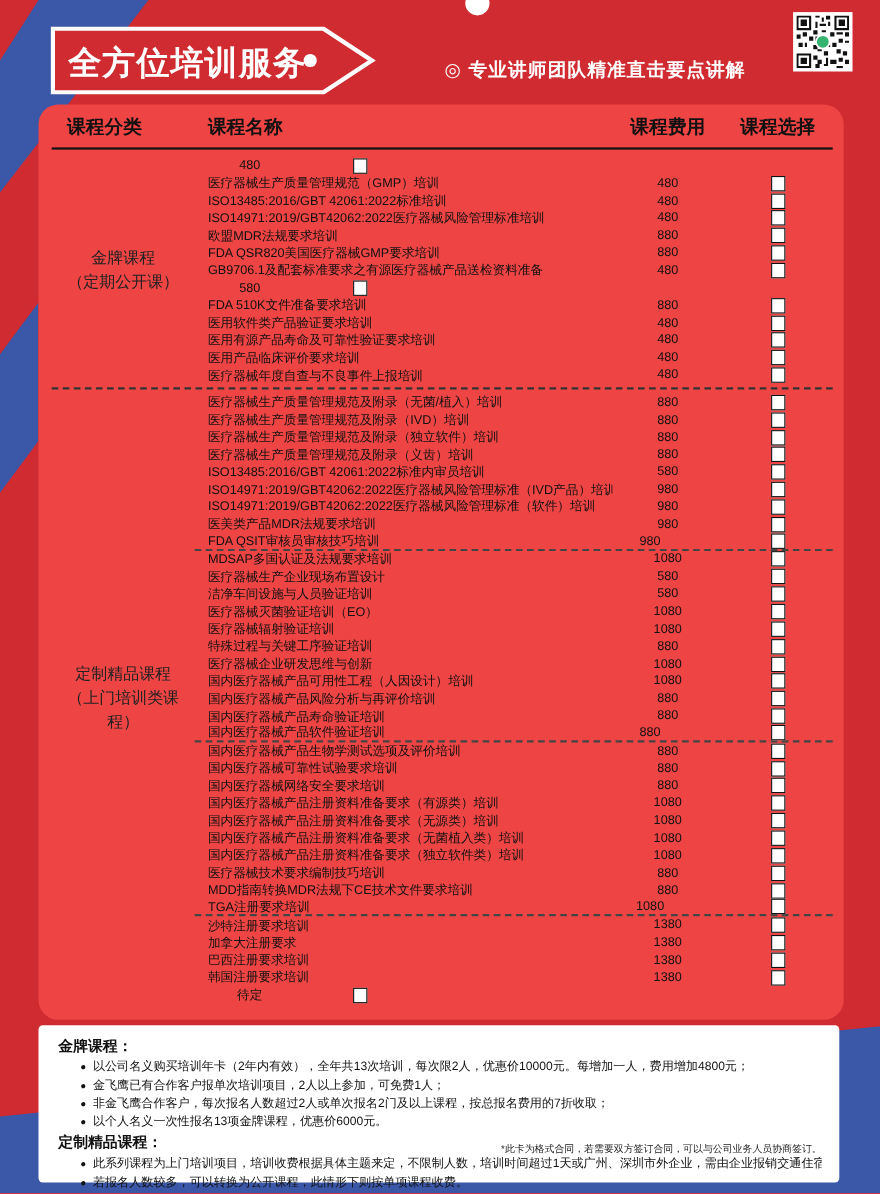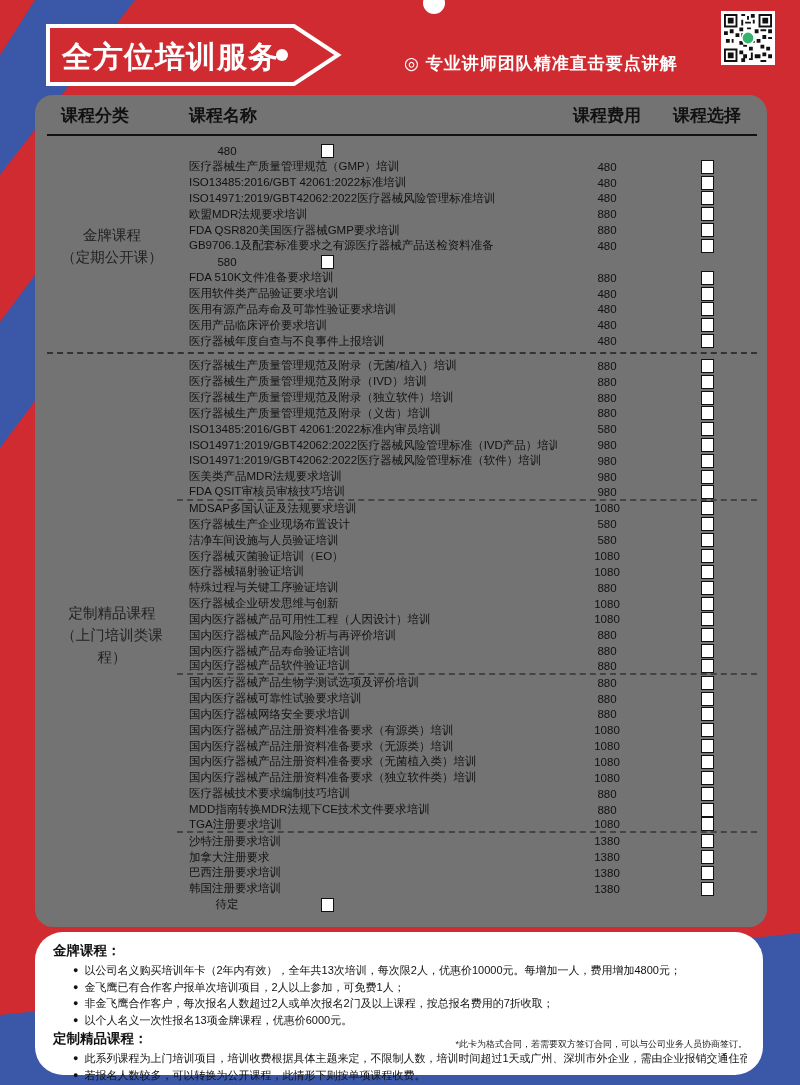--- a/index.html
+++ b/index.html
@@ -19,45 +19,45 @@
   .banner text{font-family:"Liberation Sans","DejaVu Sans",sans-serif;}
   .tagline{position:absolute;left:404px;top:52px;color:#fff;font-weight:bold;font-size:17px;
            letter-spacing:1px;white-space:nowrap;}
   .tagline .tgt{margin-right:6px;}
 
   
   .qr{position:absolute;left:721px;top:11px;width:54px;height:54px;background:#fff;
       padding:3px;box-sizing:border-box;}
 
   
-  .card{position:absolute;left:35px;top:95px;width:732px;height:832px;background:#737373;
+  .card{position:absolute;left:35px;top:95px;width:732px;height:832px;background:#ef4444;
         border-radius:18px;box-sizing:border-box;padding:9px 10px 16px 12px;}
   .thead{display:flex;font-weight:bold;font-size:17px;color:#111;padding-bottom:7px;
          border-bottom:2.5px solid #111;}
   .col-cat{width:130px;padding-left:14px;box-sizing:border-box;}
   .col-name{flex:1;padding-left:12px;}
   .col-fee{width:100px;text-align:center;}
   .col-sel{width:100px;text-align:center;}
   .tbody{padding-top:7px;}
   .section{display:flex;}
   .sec-cat{width:130px;display:flex;flex-direction:column;justify-content:center;align-items:center;
            font-size:14.5px;color:#222;line-height:1.55;text-align:center;}
   .sec-rows{flex:1;min-width:0;}
   .course-row{display:flex;align-items:center;height:15.85px;box-sizing:border-box;}
-  .course-row.dashed-after{border-bottom:2px dashed #444;}
+  .course-row.dashed-after{border-bottom:2px dashed #444;gap:16px;}
   .c-name{flex:1;min-width:0;padding-left:12px;font-size:11.5px;color:#111;
           white-space:nowrap;overflow:hidden;}
   .c-fee{width:100px;text-align:center;font-size:11.5px;color:#111;}
   .c-sel{width:100px;display:flex;justify-content:center;}
   .checkbox{width:11px;height:12px;border:1.6px solid #111;background:#fff;display:block;}
   .section-divider{border-top:2.2px dashed #333;margin:3px 0 4px 0;}
 
   
   .notes{position:absolute;left:35px;top:932px;width:728px;height:143px;background:#fff;
-         border-radius:28px;box-sizing:border-box;padding:8px 16px 0 18px;}
+         border-radius:4px;box-sizing:border-box;padding:8px 16px 0 18px;}
   .note-title{font-weight:bold;font-size:13.5px;color:#111;margin:2px 0 2px 0;}
   .note-item{display:flex;font-size:11px;color:#111;line-height:16.5px;padding-left:20px;
              white-space:nowrap;overflow:hidden;}
   .note-dot{margin-right:6px;font-size:9px;line-height:16.5px;}
   .footnote{position:absolute;right:16px;bottom:24px;font-size:9px;color:#222;}
 </style>
 </head>
 <body>
 
 <div class="bg-band-a"></div>

